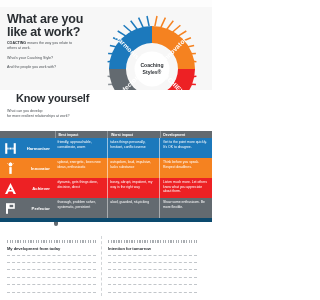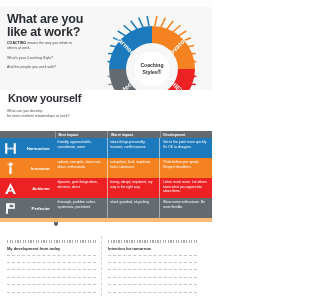--- a/index.html
+++ b/index.html
@@ -2,21 +2,21 @@
 <html><head>
 <meta charset="utf-8">
 <style>
   html,body{margin:0;padding:0;}
   body{
     width:212px;height:300px;overflow:hidden;
     background:#ffffff;
     font-family:"Liberation Sans", sans-serif;
     -webkit-font-smoothing:antialiased;
   }
-  .page{position:relative;width:212px;height:300px;background:#fdba74;}
+  .page{position:relative;width:212px;height:300px;background:#0c4a6e;}
 
   
   .topband{position:absolute;left:0;top:0;width:212px;height:7px;background:#fdfdfd;}
 
   
   .sec1{position:absolute;left:0;top:7px;width:212px;height:83px;background:#f7f7f7;}
   .h1{
     position:absolute;left:7px;top:6px;width:92px;
     font-size:12.5px;font-weight:bold;line-height:12.5px;
     color:#2b2f33;letter-spacing:-0.2px;
@@ -25,21 +25,21 @@
   .blurb p{margin:0 0 4.5px 0;font-size:3.6px;line-height:5.1px;}
   .blurb b{font-weight:bold;color:#2b2f33;}
 
   
   .wheelwrap{position:absolute;left:96px;top:6px;width:112px;height:112px;}
   .wheelwrap svg{display:block;width:112px;height:112px;}
 
   
   .sec2{position:absolute;left:0;top:90px;width:212px;height:41px;background:#ffffff;}
   .h2{
-    position:absolute;left:8px;top:2px;
+    position:absolute;left:16px;top:2px;
     font-size:11px;font-weight:bold;color:#2b2f33;letter-spacing:-0.2px;
   }
   .sub2{position:absolute;left:7px;top:19px;width:86px;color:#4b5055;}
   .sub2 p{margin:0;font-size:3.6px;line-height:5.1px;}
 
   
   .table{position:absolute;left:0;top:131px;width:212px;}
   .thead{display:flex;height:7px;background:#636a70;}
   .th-spacer{width:55px;flex:0 0 55px;}
   .th{

